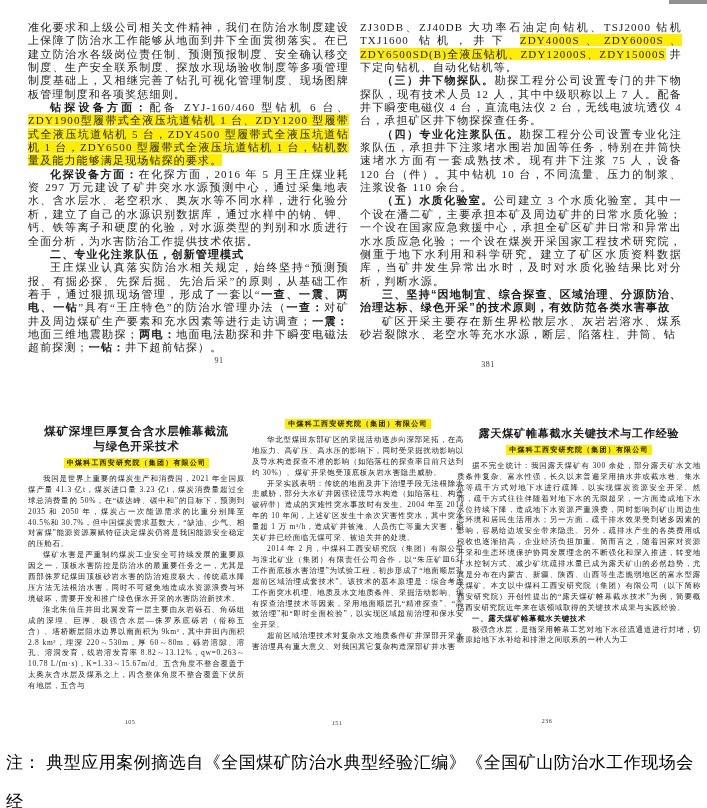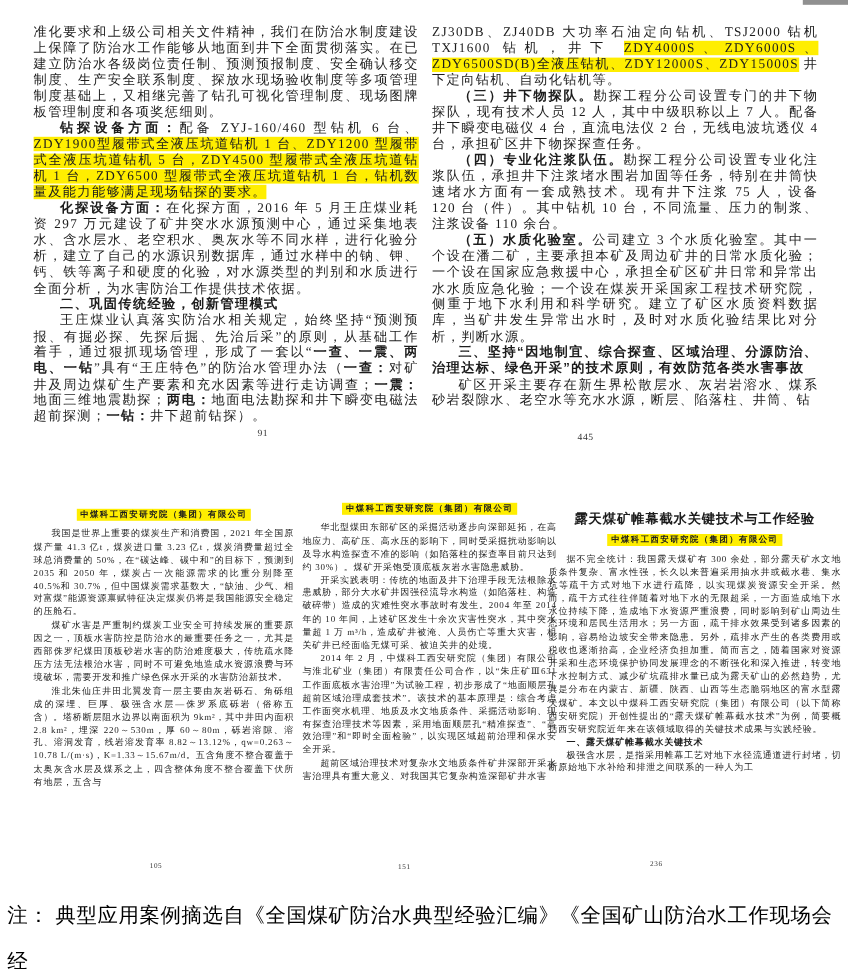--- a/index.html
+++ b/index.html
@@ -52,37 +52,39 @@
 
 <div class="canvas">
 
   <div class="corner-bar"></div>
 
   <section class="page top-page page-a">
     <div class="page-body">
         <p class="para"><span class="seg">准化要求和上级公司相关文件精神，我们在防治水制度建设上保障了防治水工作能够从地面到井下全面贯彻落实。在已建立防治水各级岗位责任制、预测预报制度、安全确认移交制度、生产安全联系制度、探放水现场验收制度等多项管理制度基础上，又相继完善了钻孔可视化管理制度、现场图牌板管理制度和各项奖惩细则。</span></p>
         <p class="para indent"><span class="seg b">钻探设备方面：</span><span class="seg">配备 ZYJ-160/460 型钻机 6 台、</span><span class="seg hl">ZDY1900型履带式全液压坑道钻机 1 台、ZDY1200 型履带式全液压坑道钻机 5 台，ZDY4500 型履带式全液压坑道钻机 1 台，ZDY6500 型履带式全液压坑道钻机 1 台，钻机数量及能力能够满足现场钻探的要求。</span></p>
         <p class="para indent"><span class="seg b">化探设备方面：</span><span class="seg">在化探方面，2016 年 5 月王庄煤业耗资 297 万元建设了矿井突水水源预测中心，通过采集地表水、含水层水、老空积水、奥灰水等不同水样，进行化验分析，建立了自己的水源识别数据库，通过水样中的钠、钾、钙、铁等离子和硬度的化验，对水源类型的判别和水质进行全面分析，为水害防治工作提供技术依据。</span></p>
-        <p class="para indent"><span class="seg hei">二、巩固传统经验，创新管理模式</span></p>
+        <p class="para indent"><span class="seg hei">二、专业化注浆队伍，创新管理模式</span></p>
         <p class="para indent"><span class="seg">王庄煤业认真落实防治水相关规定，始终坚持“预测预报、有掘必探、先探后掘、先治后采”的原则，从基础工作着手，通过狠抓现场管理，形成了一套以“</span><span class="seg b">一查、一震、两电、一钻</span><span class="seg">”具有“王庄特色”的防治水管理办法（</span><span class="seg b">一查：</span><span class="seg">对矿井及周边煤矿生产要素和充水因素等进行走访调查；</span><span class="seg b">一震：</span><span class="seg">地面三维地震勘探；</span><span class="seg b">两电：</span><span class="seg">地面电法勘探和井下瞬变电磁法超前探测；</span><span class="seg b">一钻：</span><span class="seg">井下超前钻探）。</span></p>
       </div>
   </section>
 
   <section class="page top-page page-b">
     <div class="page-body">
         <p class="para"><span class="seg">ZJ30DB、ZJ40DB 大功率石油定向钻机、TSJ2000 钻机 TXJ1600 钻机，井下 </span><span class="seg hl">ZDY4000S、ZDY6000S、ZDY6500SD(B)全液压钻机、ZDY12000S、ZDY15000S</span><span class="seg"> 井下定向钻机、自动化钻机等。</span></p>
         <p class="para indent"><span class="seg b">（三）井下物探队。</span><span class="seg">勘探工程分公司设置专门的井下物探队，现有技术人员 12 人，其中中级职称以上 7 人。配备井下瞬变电磁仪 4 台，直流电法仪 2 台，无线电波坑透仪 4 台，承担矿区井下物探探查任务。</span></p>
         <p class="para indent"><span class="seg b">（四）专业化注浆队伍。</span><span class="seg">勘探工程分公司设置专业化注浆队伍，承担井下注浆堵水围岩加固等任务，特别在井筒快速堵水方面有一套成熟技术。现有井下注浆 75 人，设备 120 台（件）。其中钻机 10 台，不同流量、压力的制浆、注浆设备 110 余台。</span></p>
         <p class="para indent"><span class="seg b">（五）水质化验室。</span><span class="seg">公司建立 3 个水质化验室。其中一个设在潘二矿，主要承担本矿及周边矿井的日常水质化验；一个设在国家应急救援中心，承担全矿区矿井日常和异常出水水质应急化验；一个设在煤炭开采国家工程技术研究院，侧重于地下水利用和科学研究。建立了矿区水质资料数据库，当矿井发生异常出水时，及时对水质化验结果比对分析，判断水源。</span></p>
         <p class="para indent"><span class="seg hei">三、坚持“因地制宜、综合探查、区域治理、分源防治、治理达标、绿色开采”的技术原则，有效防范各类水害事故</span></p>
         <p class="para indent"><span class="seg">矿区开采主要存在新生界松散层水、灰岩岩溶水、煤系砂岩裂隙水、老空水等充水水源，断层、陷落柱、井筒、钻</span></p>
       </div>
   </section>
 
   <section class="page bot-page page-c">
+    <h3 class="bp-title">煤矿深埋巨厚复合含水层帷幕截流
+与绿色开采技术</h3>
     <div class="bp-org">
       <span class="hl-org">中煤科工西安研究院（集团）有限公司</span>
     </div>
     <div class="page-body">
         <p class="para indent"><span class="seg">我国是世界上重要的煤炭生产和消费国，2021 年全国原煤产量 41.3 亿t，煤炭进口量 3.23 亿t，煤炭消费量超过全球总消费量的 50%，在“碳达峰、碳中和”的目标下，预测到 2035 和 2050 年，煤炭占一次能源需求的比重分别降至 40.5%和 30.7%，但中国煤炭需求基数大，“缺油、少气、相对富煤”能源资源禀赋特征决定煤炭仍将是我国能源安全稳定的压舱石。</span></p>
         <p class="para indent"><span class="seg">煤矿水害是严重制约煤炭工业安全可持续发展的重要原因之一，顶板水害防控是防治水的最重要任务之一，尤其是西部侏罗纪煤田顶板砂岩水害的防治难度极大，传统疏水降压方法无法根治水害，同时不可避免地造成水资源浪费与环境破坏，需要开发和推广绿色保水开采的水害防治新技术。</span></p>
         <p class="para indent"><span class="seg">淮北朱仙庄井田北翼发育一层主要由灰岩砾石、角砾组成的深埋、巨厚、极强含水层—侏罗系底砾岩（俗称五含）。塔桥断层阻水边界以南面积为 9km²，其中井田内面积 2.8 km²，埋深 220～530m，厚 60～80m，砾岩溶隙、溶孔、溶洞发育，线岩溶发育率 8.82～13.12%，qw=0.263～10.78 L/(m·s)，K=1.33～15.67m/d。五含角度不整合覆盖于太奥灰含水层及煤系之上，四含整体角度不整合覆盖下伏所有地层，五含与</span></p>
       </div>
   </section>
 
@@ -104,21 +106,21 @@
       <span class="hl-org">中煤科工西安研究院（集团）有限公司</span>
     </div>
     <div class="page-body">
         <p class="para indent"><span class="seg">据不完全统计：我国露天煤矿有 300 余处，部分露天矿水文地质条件复杂、富水性强，长久以来普遍采用抽水井或截水巷、集水坑等疏干方式对地下水进行疏降，以实现煤炭资源安全开采。然而，疏干方式往往伴随着对地下水的无限超采，一方面造成地下水水位持续下降，造成地下水资源严重浪费，同时影响到矿山周边生态环境和居民生活用水；另一方面，疏干排水效果受到诸多因素的影响，容易给边坡安全带来隐患。另外，疏排水产生的各类费用或税收也逐渐抬高，企业经济负担加重。简而言之，随着国家对资源开采和生态环境保护协同发展理念的不断强化和深入推进，转变地下水控制方式、减少矿坑疏排水量已成为露天矿山的必然趋势，尤其是分布在内蒙古、新疆、陕西、山西等生态脆弱地区的富水型露天煤矿。本文以中煤科工西安研究院（集团）有限公司（以下简称西安研究院）开创性提出的“露天煤矿帷幕截水技术”为例，简要概括西安研究院近年来在该领域取得的关键技术成果与实践经验。</span></p>
         <p class="para indent"><span class="seg hei">一、露天煤矿帷幕截水关键技术</span></p>
         <p class="para indent"><span class="seg">极强含水层，是指采用帷幕工艺对地下水径流通道进行封堵，切断原始地下水补给和排泄之间联系的一种人为工</span></p>
       </div>
   </section>
 
   <div class="pageno pn-top pn-a">91</div>
-  <div class="pageno pn-top pn-b">445</div>
+  <div class="pageno pn-top pn-b">381</div>
   <div class="pageno pn-bot pn-c">105</div>
   <div class="pageno pn-bot pn-d">151</div>
   <div class="pageno pn-bot pn-e">236</div>
 
   <div class="note">注： 典型应用案例摘选自《全国煤矿防治水典型经验汇编》《全国矿山防治水工作现场会经
 验交流材料汇编》</div>
 
 </div>
 
 </body></html>

